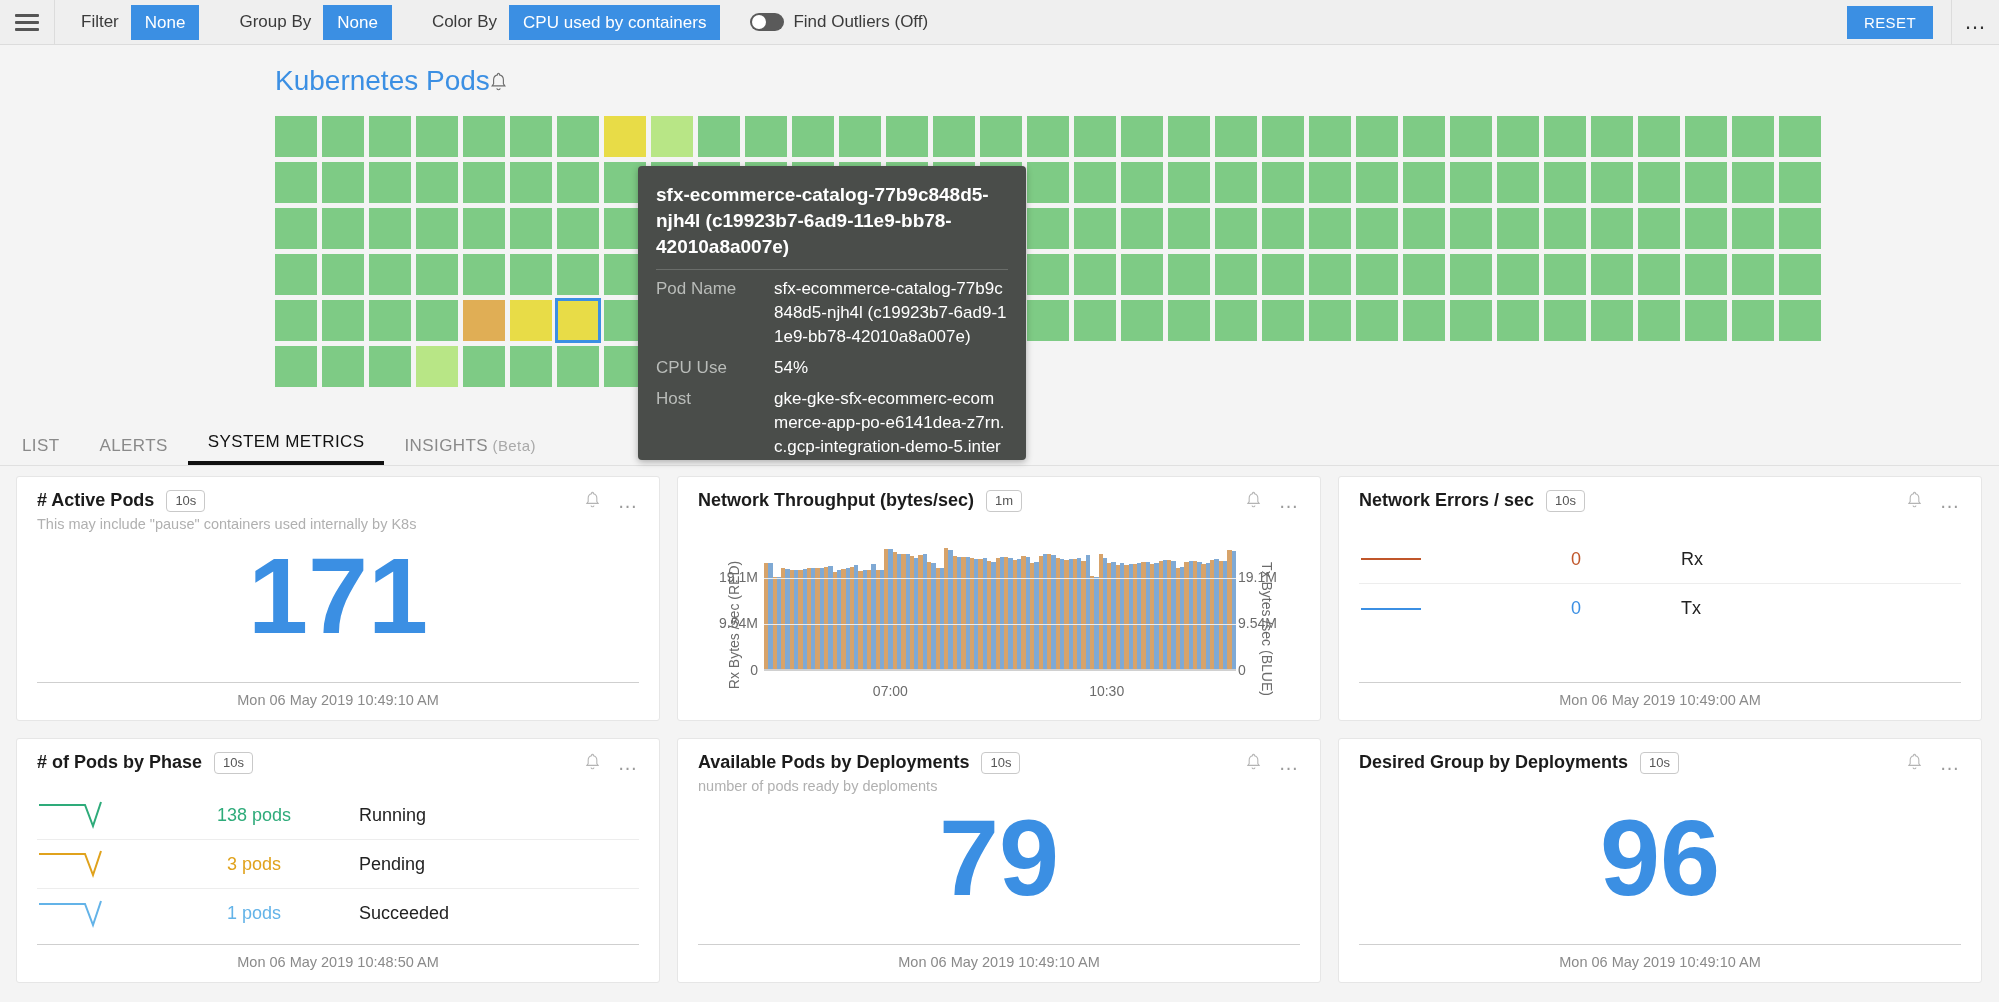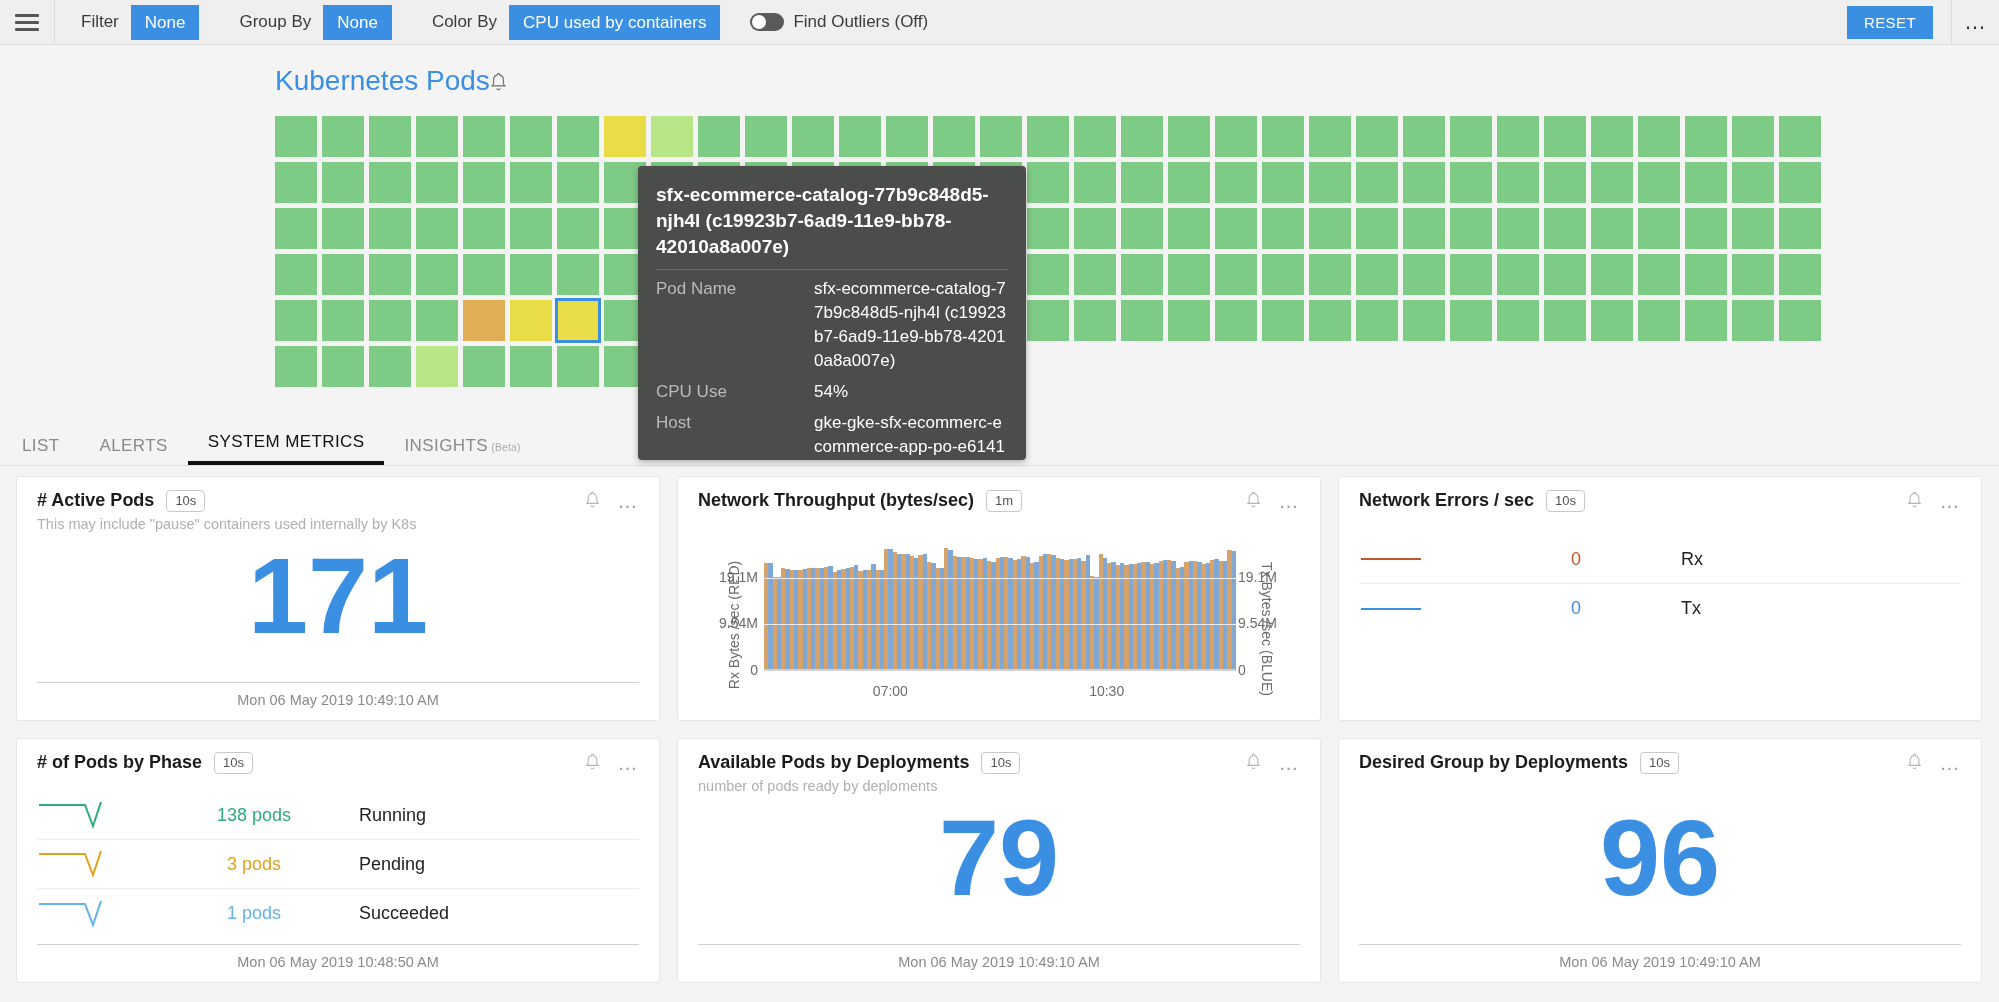--- a/index.html
+++ b/index.html
@@ -94,37 +94,37 @@
     content:""; position:absolute; left:-11px; top: 92px;
     border-top: 13px solid transparent;
     border-bottom: 13px solid transparent;
     border-right: 12px solid #4a4d4a;
   }
   #tt-title {
     font-size: 19px; font-weight: bold; line-height: 26px;
     padding-bottom: 9px; border-bottom: 1px solid #6a6d6a;
     word-break: break-word;
   }
-  .tt-row { display:flex; padding: 7px 0 0 0; gap: 40px; }
+  .tt-row { display:flex; padding: 7px 0 0 0; }
   .tt-key { width: 118px; flex: none; color:#b9bcb9; font-size: 17px; line-height: 24px; }
   .tt-val { font-size: 17px; line-height: 24px; color:#fff; word-break: break-all; }
 
   
   #tabs {
     position:absolute; left: 0; top: 430px; width: 1999px;
     border-bottom: 1px solid #e0e0e0;
     display:flex; align-items:flex-end; height: 36px; padding-left: 22px; gap: 0;
   }
   .tab {
     font-size: 17px; color:#8a8a8a; letter-spacing:.4px;
     padding: 0 20px 9px 20px; cursor:pointer; white-space:nowrap;
   }
   .tab:first-child { padding-left: 0; }
   .tab.active { color:#111; border-bottom: 4px solid #111; }
-  .tab .beta { color:#a9a9a9; font-size:10px; }
+  .tab .beta { color:#a9a9a9; font-size:15px; }
 
   
   #cards { position:absolute; left: 16px; top: 476px; width: 1967px; }
   .card-row { display:flex; gap: 17px; margin-bottom: 17px; }
   .card {
     background:#fff; border:1px solid #e6e6e6; border-radius:3px;
     width: 644px; height: 245px; position:relative;
     padding: 13px 20px 0 20px;
   }
   .card-head { display:flex; align-items:center; }
@@ -734,20 +734,21 @@
             <div class="llabel">Rx</div>
           </div>
           <div class="lrow">
             <div class="lspark"><svg width="90" height="20" viewBox="0 0 90 20">
                 <line x1="2" y1="12" x2="62" y2="12" stroke="#3b8fe3" stroke-width="2"></line>
               </svg></div>
             <div class="lval" style="color: rgb(59, 143, 227);">0</div>
             <div class="llabel">Tx</div>
           </div>
         </div>
+      <div class="card-footer">Mon 06 May 2019 10:49:00 AM</div>
     </div>
   </div>
 
   <div class="card-row">
 
     <div class="card">
       <div class="card-head">
         <span class="card-title"># of Pods by Phase</span>
         <span class="card-res">10s</span>
         <span class="card-actions">

